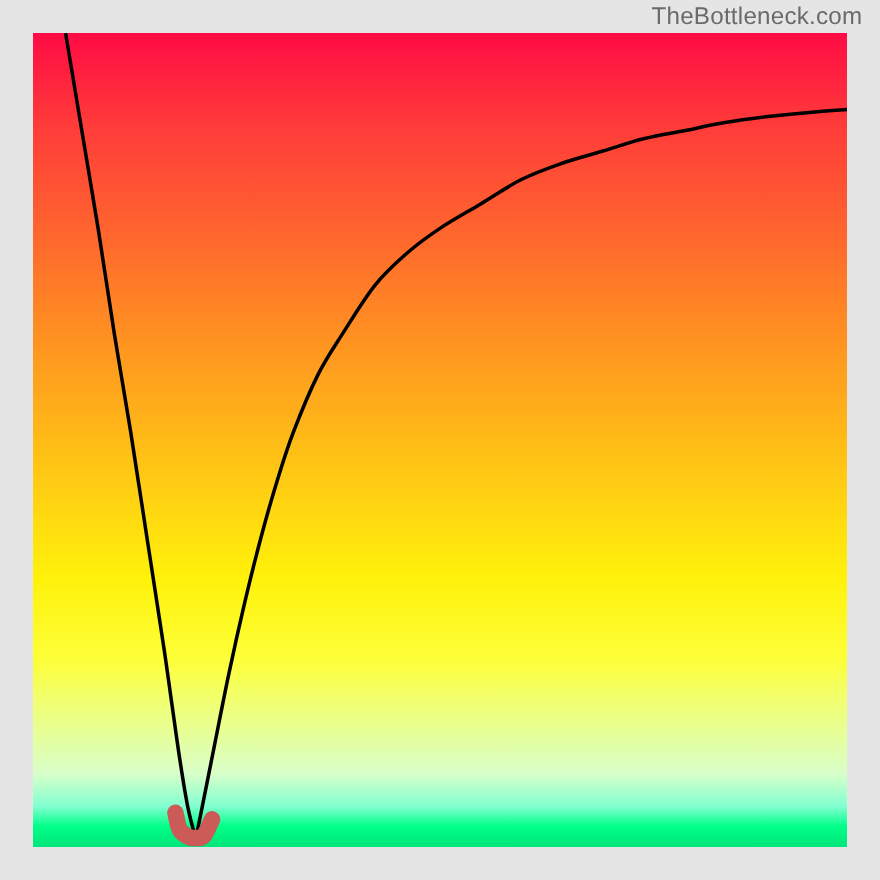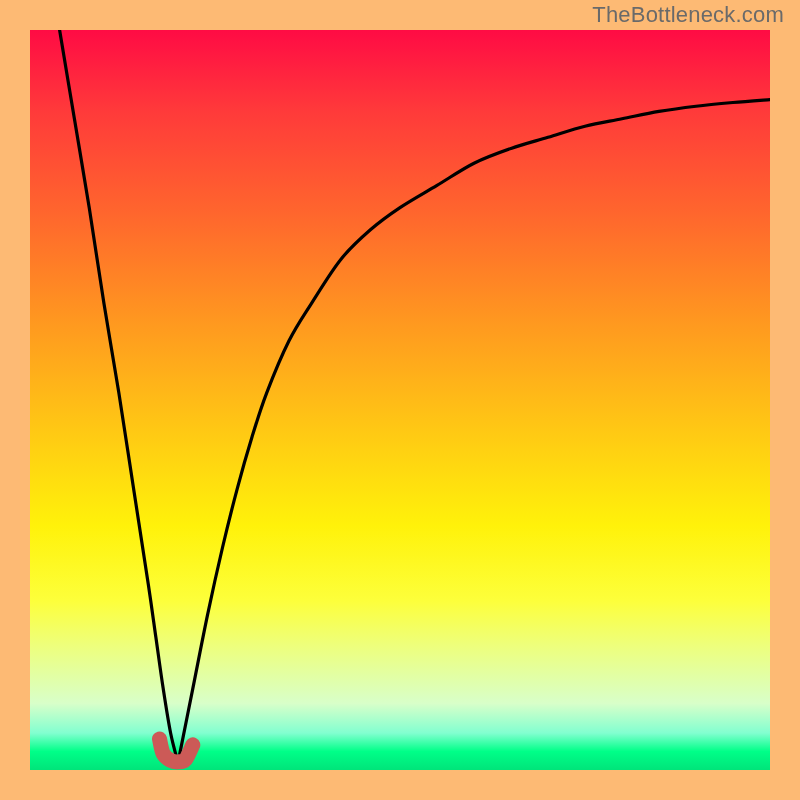--- a/index.html
+++ b/index.html
@@ -10,21 +10,21 @@
     background: #000;
     overflow: hidden;
     font-family: Arial, Helvetica, sans-serif;
   }
   .frame {
     position: absolute;
     top: 0;
     left: 0;
     width: 800px;
     height: 800px;
-    background: #fdba74;
+    background: #e5e5e5;
   }
   .watermark {
     position: absolute;
     top: 2px;
     right: 16px;
     color: #6a6a6a;
     font-size: 22px;
     font-weight: 500;
     letter-spacing: 0.2px;
     user-select: none;

